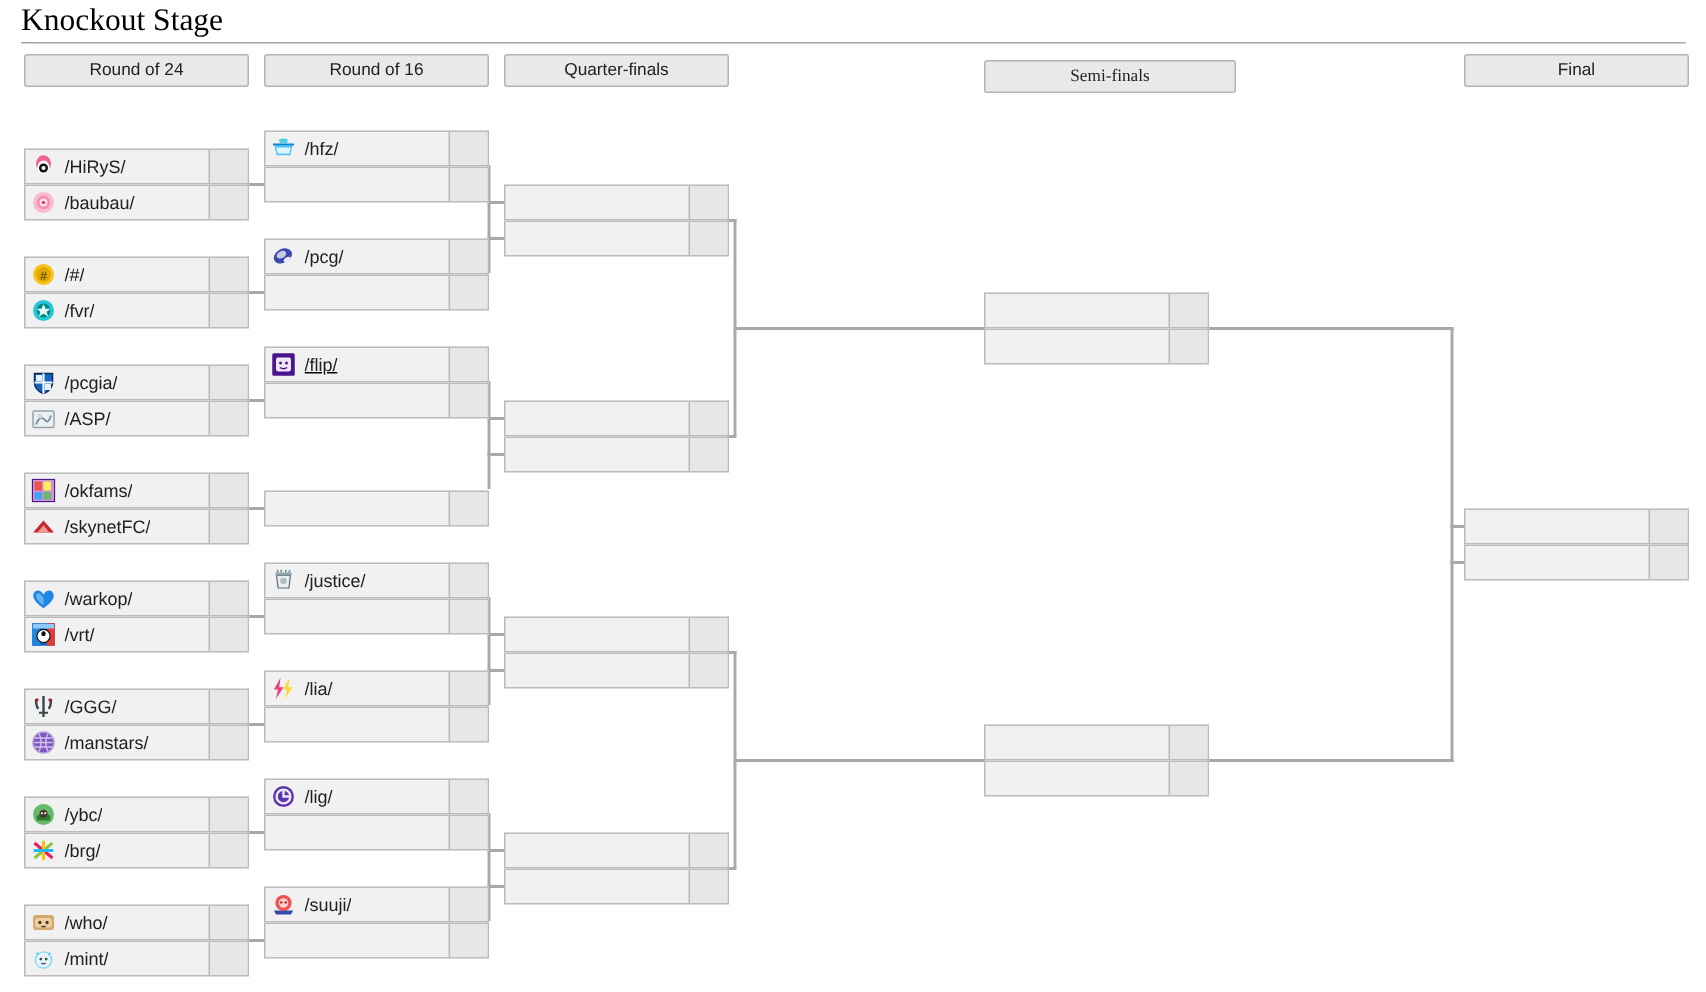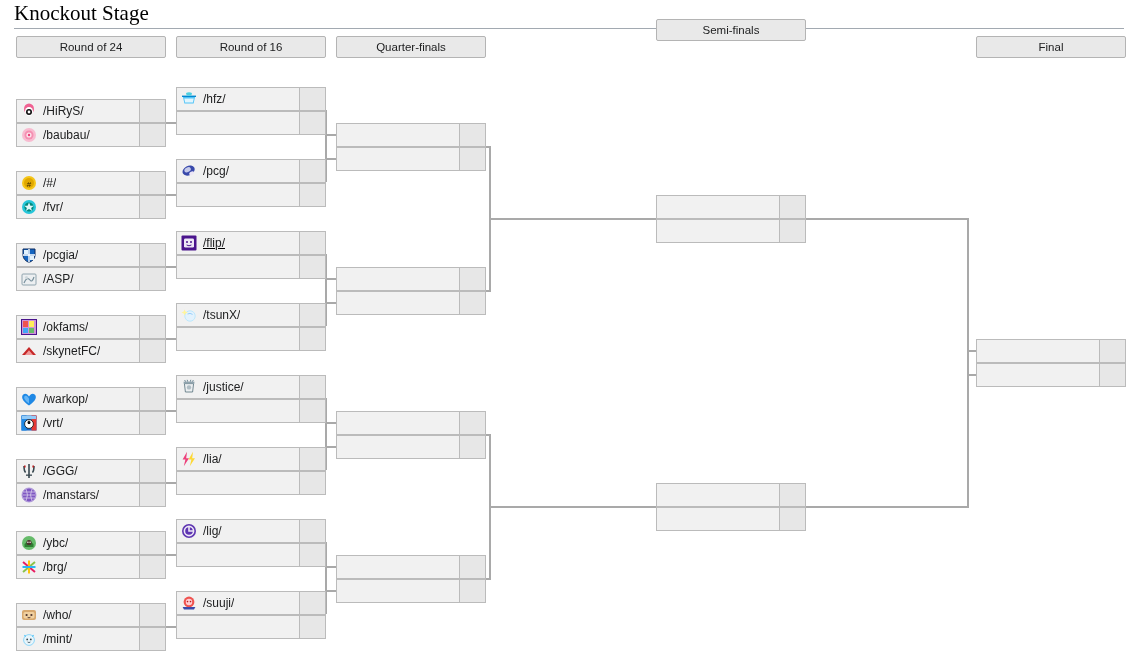--- a/index.html
+++ b/index.html
@@ -108,21 +108,21 @@
 <body>
 
 <div id="page">
 
   <div class="page-title">Knockout Stage</div>
   <div class="title-rule"></div>
 
   <div class="round-header" style="left:16px;  top:36px; width:150px;">Round of 24</div>
   <div class="round-header" style="left:176px; top:36px; width:150px;">Round of 16</div>
   <div class="round-header" style="left:336px; top:36px; width:150px;">Quarter-finals</div>
-  <div class="round-header" style="left:656px; top:19px; width:150px;">Semi-finals</div>
+  <div class="round-header" style="left:656px; top:40px; width:168px;font-family:Liberation Serif, serif;">Semi-finals</div>
   <div class="round-header" style="left:976px; top:36px; width:150px;">Final</div>
 
   <div class="line h" style="left:165px; top:122px; width:12px;"></div>
   <div class="line h" style="left:165px; top:194px; width:12px;"></div>
   <div class="line h" style="left:165px; top:266px; width:12px;"></div>
   <div class="line h" style="left:165px; top:338px; width:12px;"></div>
   <div class="line h" style="left:165px; top:410px; width:12px;"></div>
   <div class="line h" style="left:165px; top:482px; width:12px;"></div>
   <div class="line h" style="left:165px; top:554px; width:12px;"></div>
   <div class="line h" style="left:165px; top:626px; width:12px;"></div>
@@ -447,34 +447,20 @@
     </span>
     <span class="score" style="width:26px;"></span>
   </div>
   <div class="slot" style="left:176px; top:255px; width:150px;">
     <span class="team">
       <span class="label"></span>
     </span>
     <span class="score" style="width:26px;"></span>
   </div>
 
-  <div class="slot" style="left:176px; top:303px; width:150px;">
-    <span class="team">
-      <span class="logo">
-          <svg viewBox="0 0 16 16">
-            <circle cx="9" cy="9" r="5.2" fill="#e3f2fd"></circle>
-            <circle cx="9" cy="9" r="5.2" fill="none" stroke="#b3e5fc" stroke-width="0.8"></circle>
-            <path d="M6.5 7 Q9 5.6 11.6 7.4" stroke="#90caf9" stroke-width="0.9" fill="none"></path>
-            <path d="M3.6 2.4 l0.9 2.2 2.2 0.9 -2.2 0.9 -0.9 2.2 -0.9 -2.2 -2.2 -0.9 2.2 -0.9 z" fill="#fff59d"></path>
-          </svg>
-        </span>
-      <span class="label">/tsunX/</span>
-    </span>
-    <span class="score" style="width:26px;"></span>
-  </div>
   <div class="slot" style="left:176px; top:327px; width:150px;">
     <span class="team">
       <span class="label"></span>
     </span>
     <span class="score" style="width:26px;"></span>
   </div>
 
   <div class="slot" style="left:176px; top:375px; width:150px;">
     <span class="team">
       <span class="logo">

